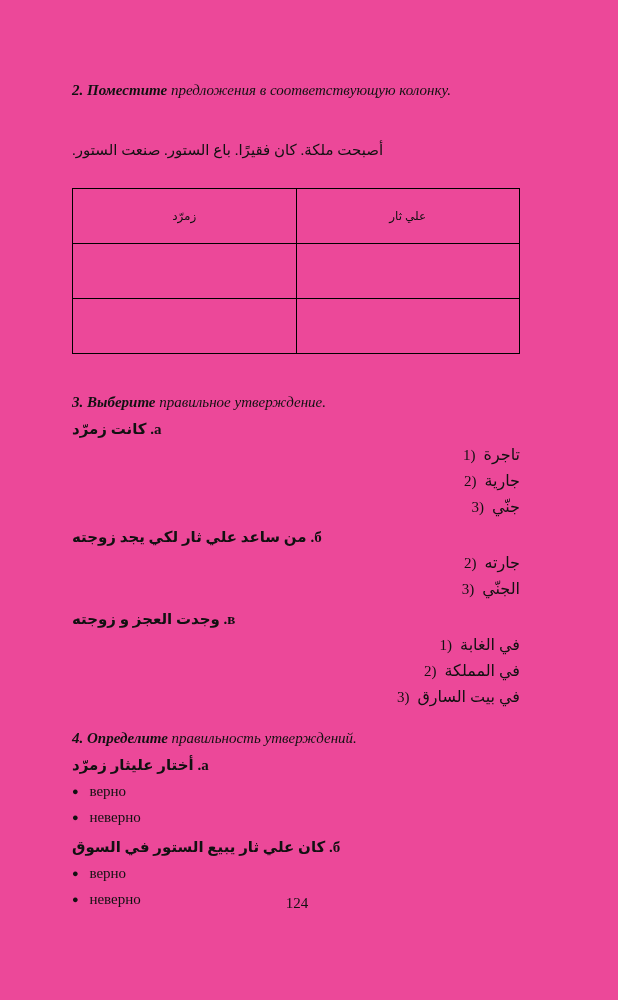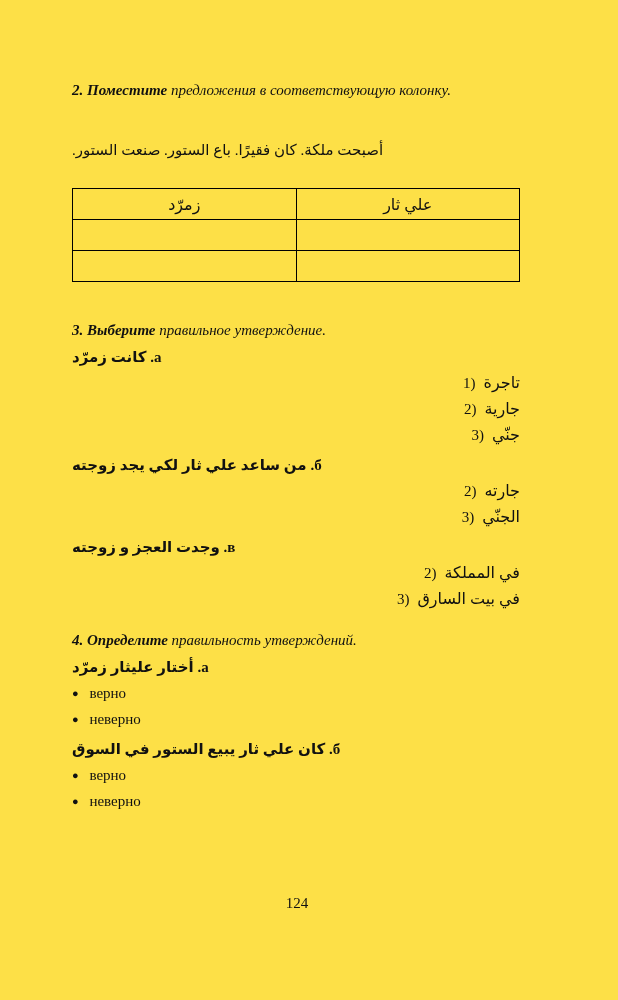--- a/index.html
+++ b/index.html
@@ -1,21 +1,21 @@
 <!DOCTYPE html>
 <html><head>
 <meta charset="utf-8">
 <style>
   html, body { margin: 0; padding: 0; background: #e8e8e8; }
   .page {
     position: relative;
     width: 618px;
     height: 1000px;
     margin: 0 auto;
-    background: #fde047;
+    background: #ec4899;
     box-sizing: border-box;
     padding: 80px 98px 0 72px;
     font-family: "Liberation Serif", "DejaVu Serif", "DejaVu Sans", serif;
     color: #111;
     overflow: hidden;
   }
   p { margin: 0; }
   .heading {
     font-style: italic;
     font-size: 15px;
@@ -36,22 +36,22 @@
     border-collapse: collapse;
     width: 100%;
     margin-top: 28px;
     table-layout: fixed;
   }
   table.sorting td {
     border: 1px solid #000;
     height: 30px;
     text-align: center;
     vertical-align: middle;
-    font-size: 16px;
-    padding: 0;
+    font-size: 12px;
+    padding: 12px;
   }
   .prompt {
     direction: rtl;
     text-align: left;
     font-size: 15px;
     line-height: 26px;
     margin-top: 4px;
     font-weight: bold;
   }
   .prompt .label { font-size: 15px; }
@@ -144,20 +144,24 @@
   <p class="option">
     <span class="optnum">3)</span>
     <span dir="rtl">الجنّي</span>
   </p>
 
   <p class="prompt" dir="rtl">
     <span class="label">в.</span>
     <span>وجدت العجز و زوجته</span>
   </p>
   <p class="option">
+    <span class="optnum">1)</span>
+    <span dir="rtl">في الغابة</span>
+  </p>
+  <p class="option">
     <span class="optnum">2)</span>
     <span dir="rtl">في المملكة</span>
   </p>
   <p class="option">
     <span class="optnum">3)</span>
     <span dir="rtl">في بيت السارق</span>
   </p>
 
   <p class="heading h4">
     <span class="b">4.</span>

